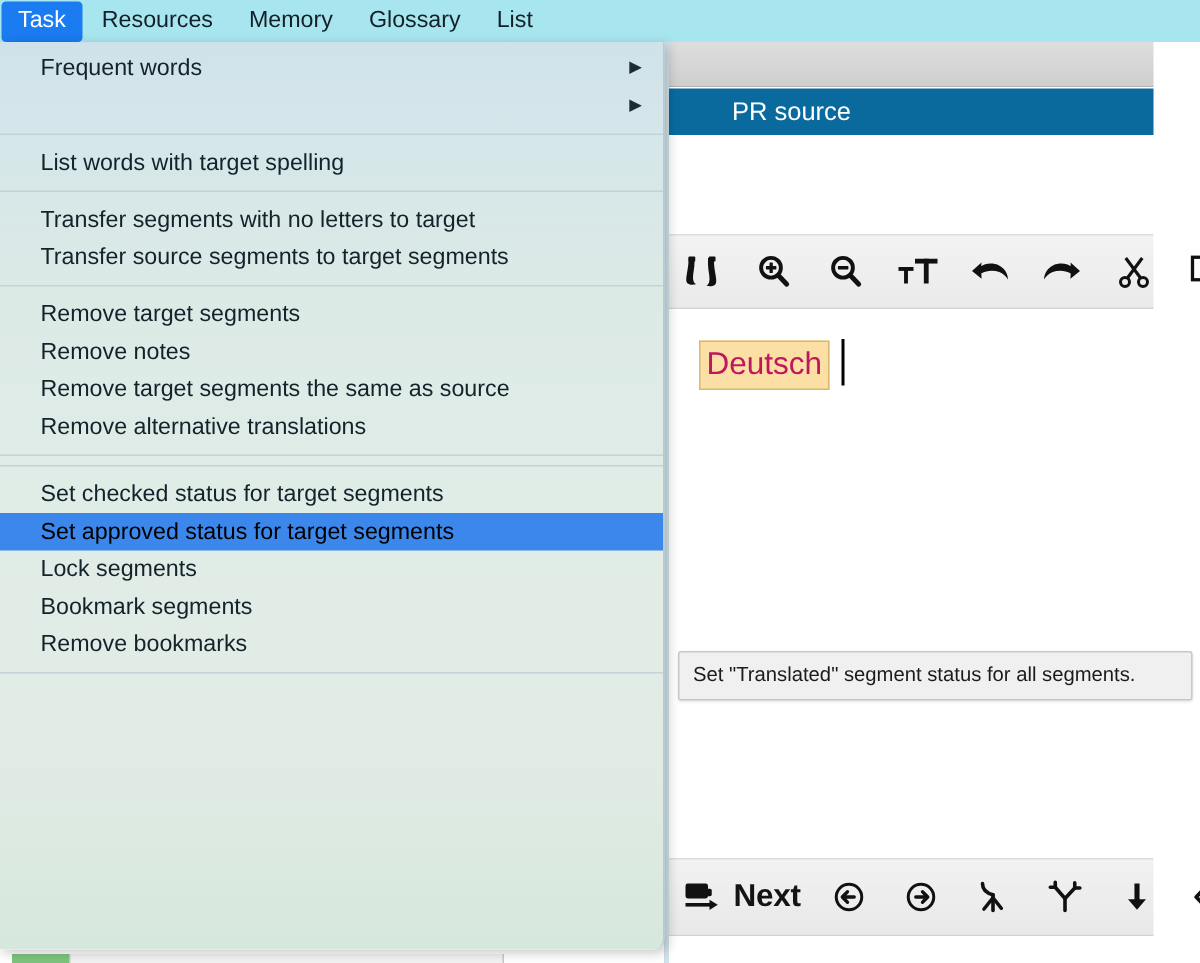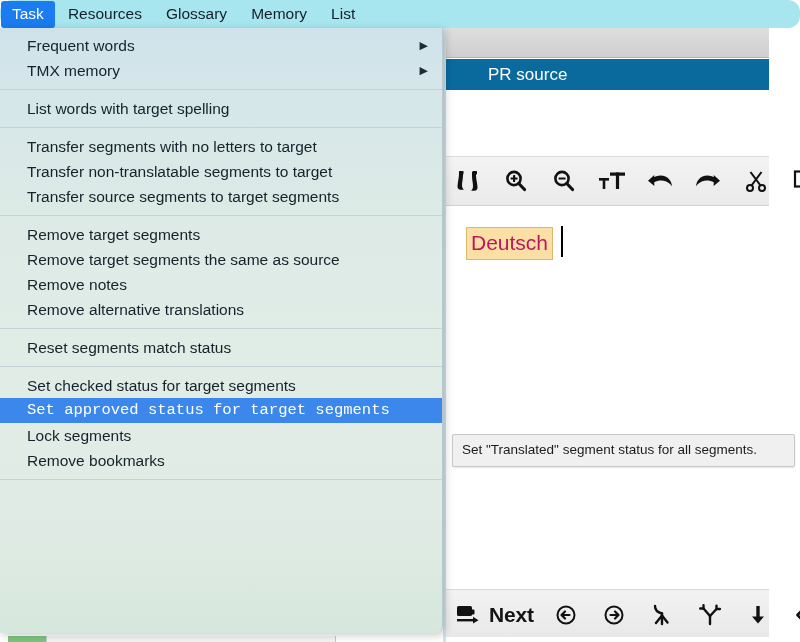--- a/index.html
+++ b/index.html
@@ -26,21 +26,20 @@
   #menubar {
     position: absolute;
     left: 0; top: 0;
     width: 800px; height: 28px;
     background: #a8e6ef;
     display: flex;
     align-items: center;
     font-size: 15.5px;
     color: #142029;
     box-sizing: border-box;
-    border-radius: 12px;
   }
   .menubar-item {
     padding: 3px 11px 4px 11px;
     margin: 0 1px;
     border-radius: 3px;
     line-height: 20px;
     white-space: nowrap;
   }
   .menubar-item.active {
     background: #1a7cf0;
@@ -141,21 +140,21 @@
     line-height: 17px;
     color: #1b1b1b;
     box-sizing: border-box;
     box-shadow: 0 1px 2px rgba(0,0,0,0.10);
     z-index: 40;
   }
 
   
   #bottom-toolbar {
     position: absolute;
-    left: 0; top: 561px;
+    left: 0; top: 544px;
     width: 100%; height: 52px;
     background: linear-gradient(#f2f2f2, #e8e8e8);
     border-top: 1px solid #dadada;
     border-bottom: 1px solid #d4d4d4;
     display: flex;
     align-items: center;
     box-sizing: border-box;
   }
   #next-button {
     display: flex;
@@ -207,22 +206,21 @@
     display: flex;
     align-items: center;
     padding-left: 27px;
     padding-right: 14px;
     white-space: nowrap;
     line-height: 25px;
     position: relative;
   }
   .menu-row.selected {
     background: #3b87eb;
-    color: #ffffff;
-    font-family: Liberation Mono, monospace;
+    color: #000000;
   }
   .menu-row .submenu-arrow {
     margin-left: auto;
     font-size: 11px;
     line-height: 11px;
     color: #1d2b33;
   }
   .menu-sep {
     height: 1px;
     background: #c2d2d5;
@@ -412,97 +410,93 @@
     </div>
   </div>
 
   <div id="tooltip">
     <span>Set "Translated" segment status for all segments.</span>
   </div>
 
   <div id="menubar">
     <span class="menubar-item active">Task</span>
     <span class="menubar-item">Resources</span>
+    <span class="menubar-item">Memory</span>
     <span class="menubar-item">Glossary</span>
-    <span class="menubar-item">Memory</span>
     <span class="menubar-item">List</span>
   </div>
 
   <div id="behind-left-edge"></div>
   <div id="green-progress"></div>
   <div id="grid-sliver"></div>
 
   <div id="task-menu">
 
     <div class="menu-group pad-top">
       <div class="menu-row">
         <span>Frequent words</span>
         <span class="submenu-arrow">▶</span>
       </div>
       <div class="menu-row">
-        <span>TMX memory</span>
         <span class="submenu-arrow">▶</span>
       </div>
     </div>
     <div class="menu-sep"></div>
 
     <div class="menu-group">
       <div class="menu-row">
         <span>List words with target spelling</span>
       </div>
     </div>
     <div class="menu-sep"></div>
 
     <div class="menu-group">
       <div class="menu-row">
         <span>Transfer segments with no letters to target</span>
       </div>
       <div class="menu-row">
-        <span>Transfer non-translatable segments to target</span>
-      </div>
-      <div class="menu-row">
         <span>Transfer source segments to target segments</span>
       </div>
     </div>
     <div class="menu-sep"></div>
 
     <div class="menu-group">
       <div class="menu-row">
         <span>Remove target segments</span>
       </div>
       <div class="menu-row">
+        <span>Remove notes</span>
+      </div>
+      <div class="menu-row">
         <span>Remove target segments the same as source</span>
       </div>
       <div class="menu-row">
-        <span>Remove notes</span>
-      </div>
-      <div class="menu-row">
         <span>Remove alternative translations</span>
       </div>
     </div>
     <div class="menu-sep"></div>
 
     <div class="menu-group">
-      <div class="menu-row">
-        <span>Reset segments match status</span>
-      </div>
     </div>
     <div class="menu-sep"></div>
 
     <div class="menu-group">
       <div class="menu-row">
         <span>Set checked status for target segments</span>
       </div>
       <div class="menu-row selected">
         <span>Set approved status for target segments</span>
       </div>
       <div class="menu-row">
         <span>Lock segments</span>
       </div>
       <div class="menu-row">
+        <span>Bookmark segments</span>
+      </div>
+      <div class="menu-row">
         <span>Remove bookmarks</span>
       </div>
     </div>
     <div class="menu-sep"></div>
 
 
   </div>
 </div>
 
 </body></html>

